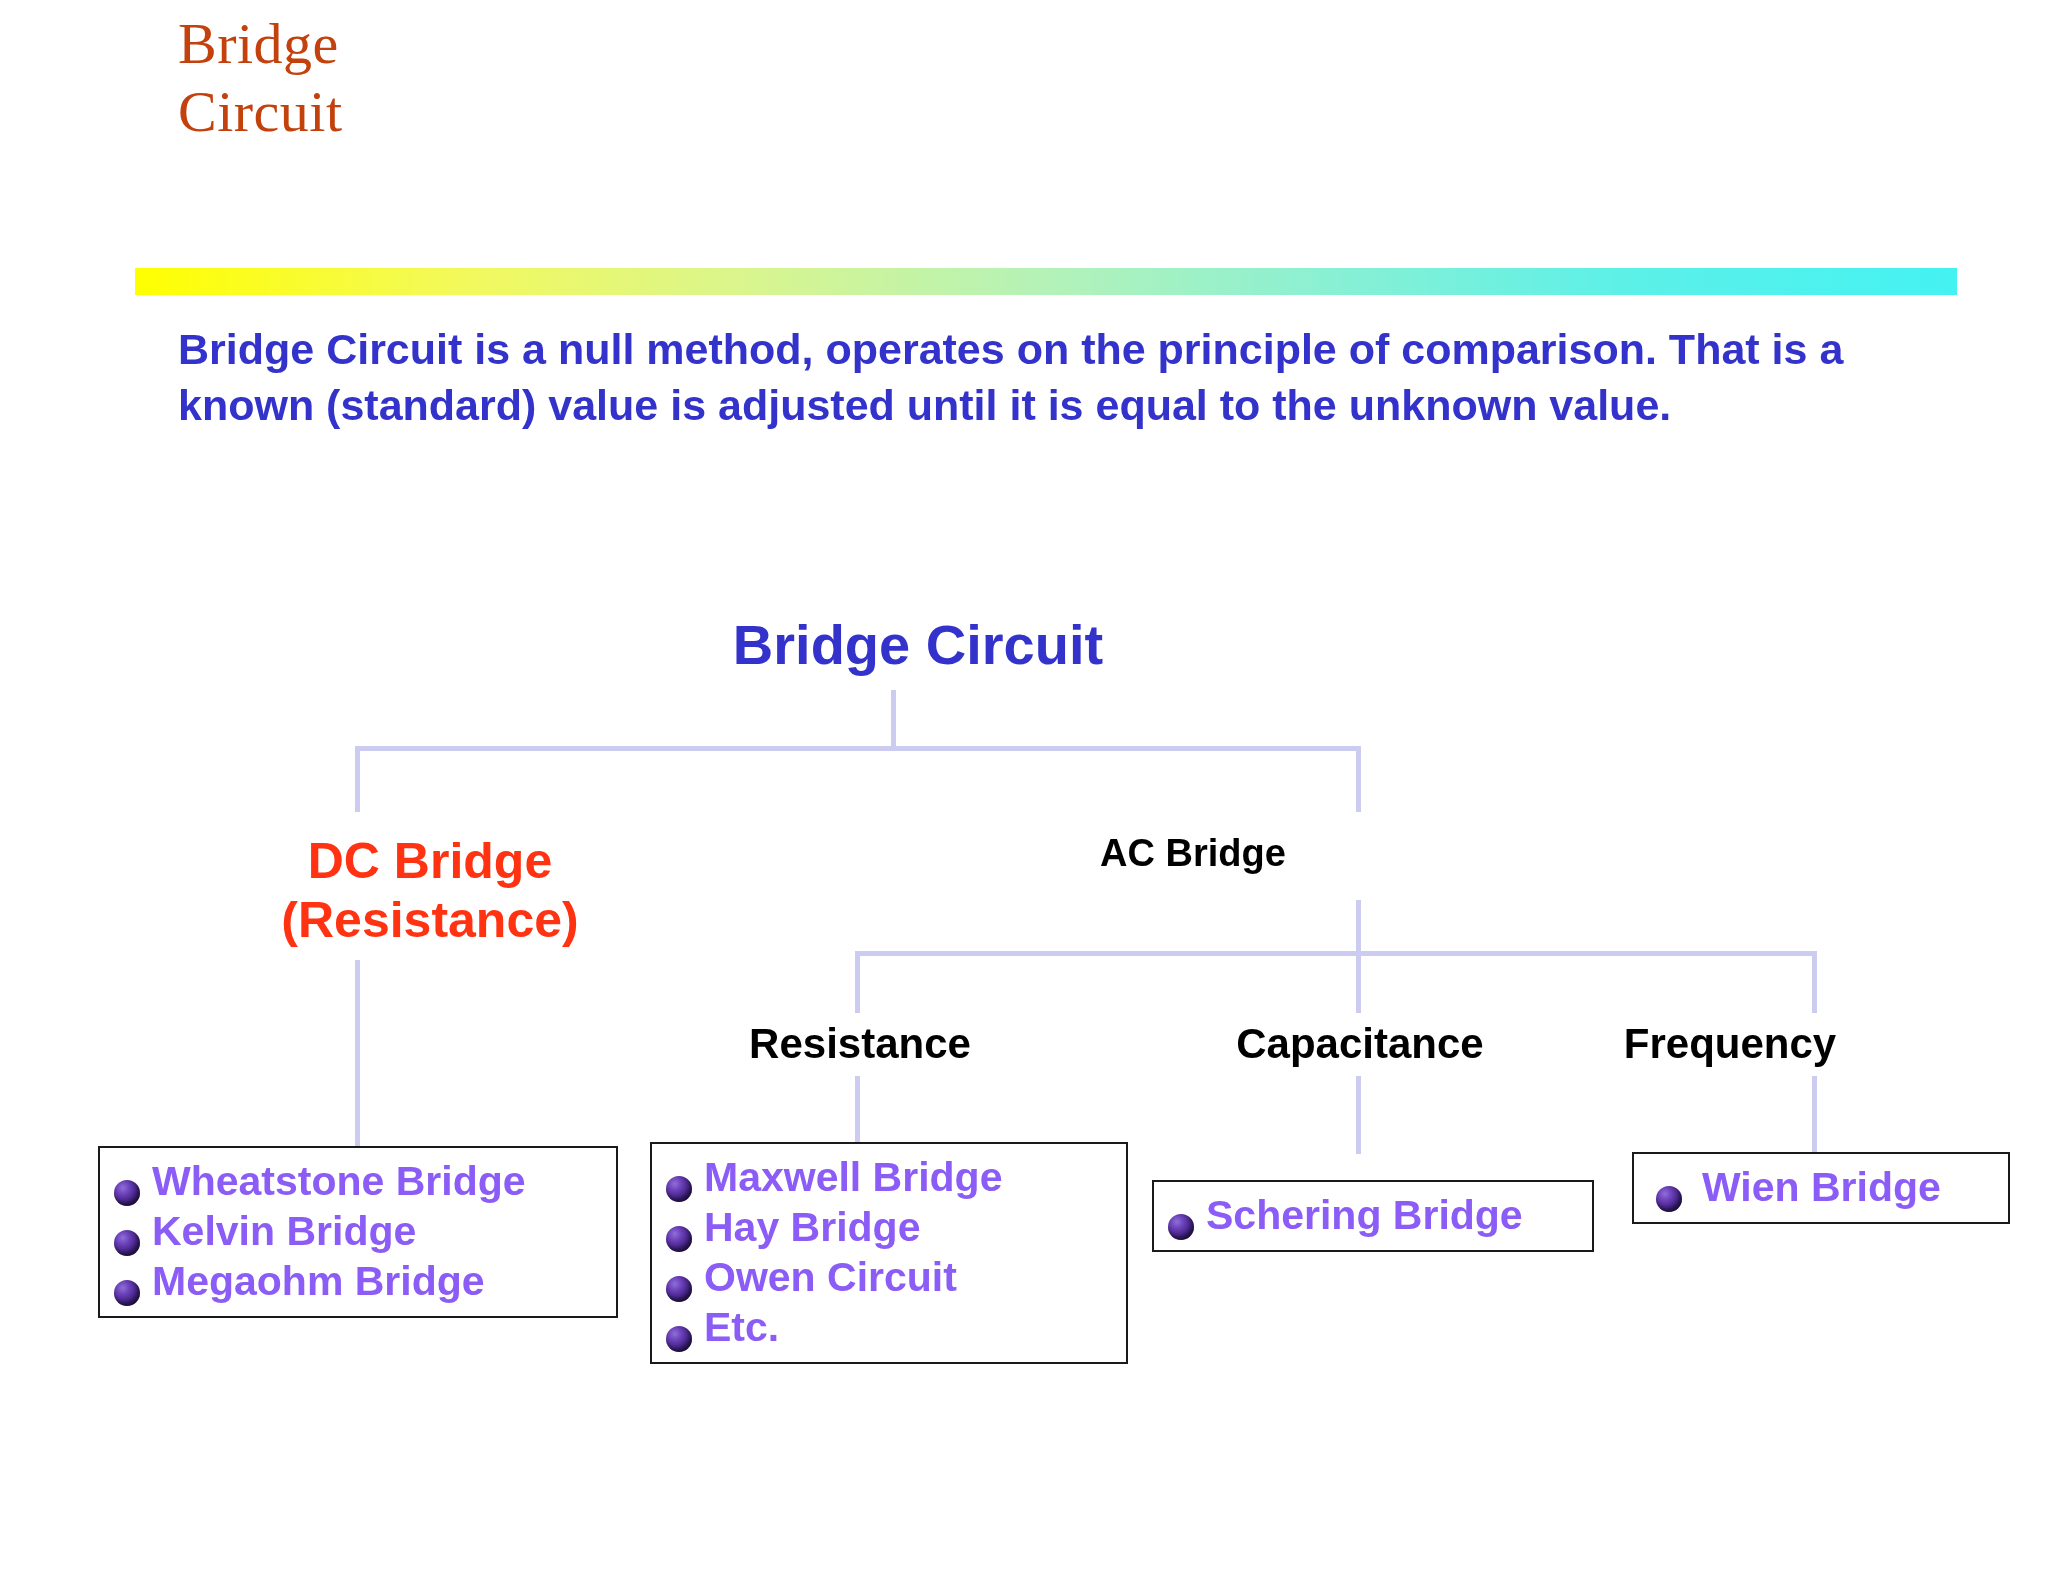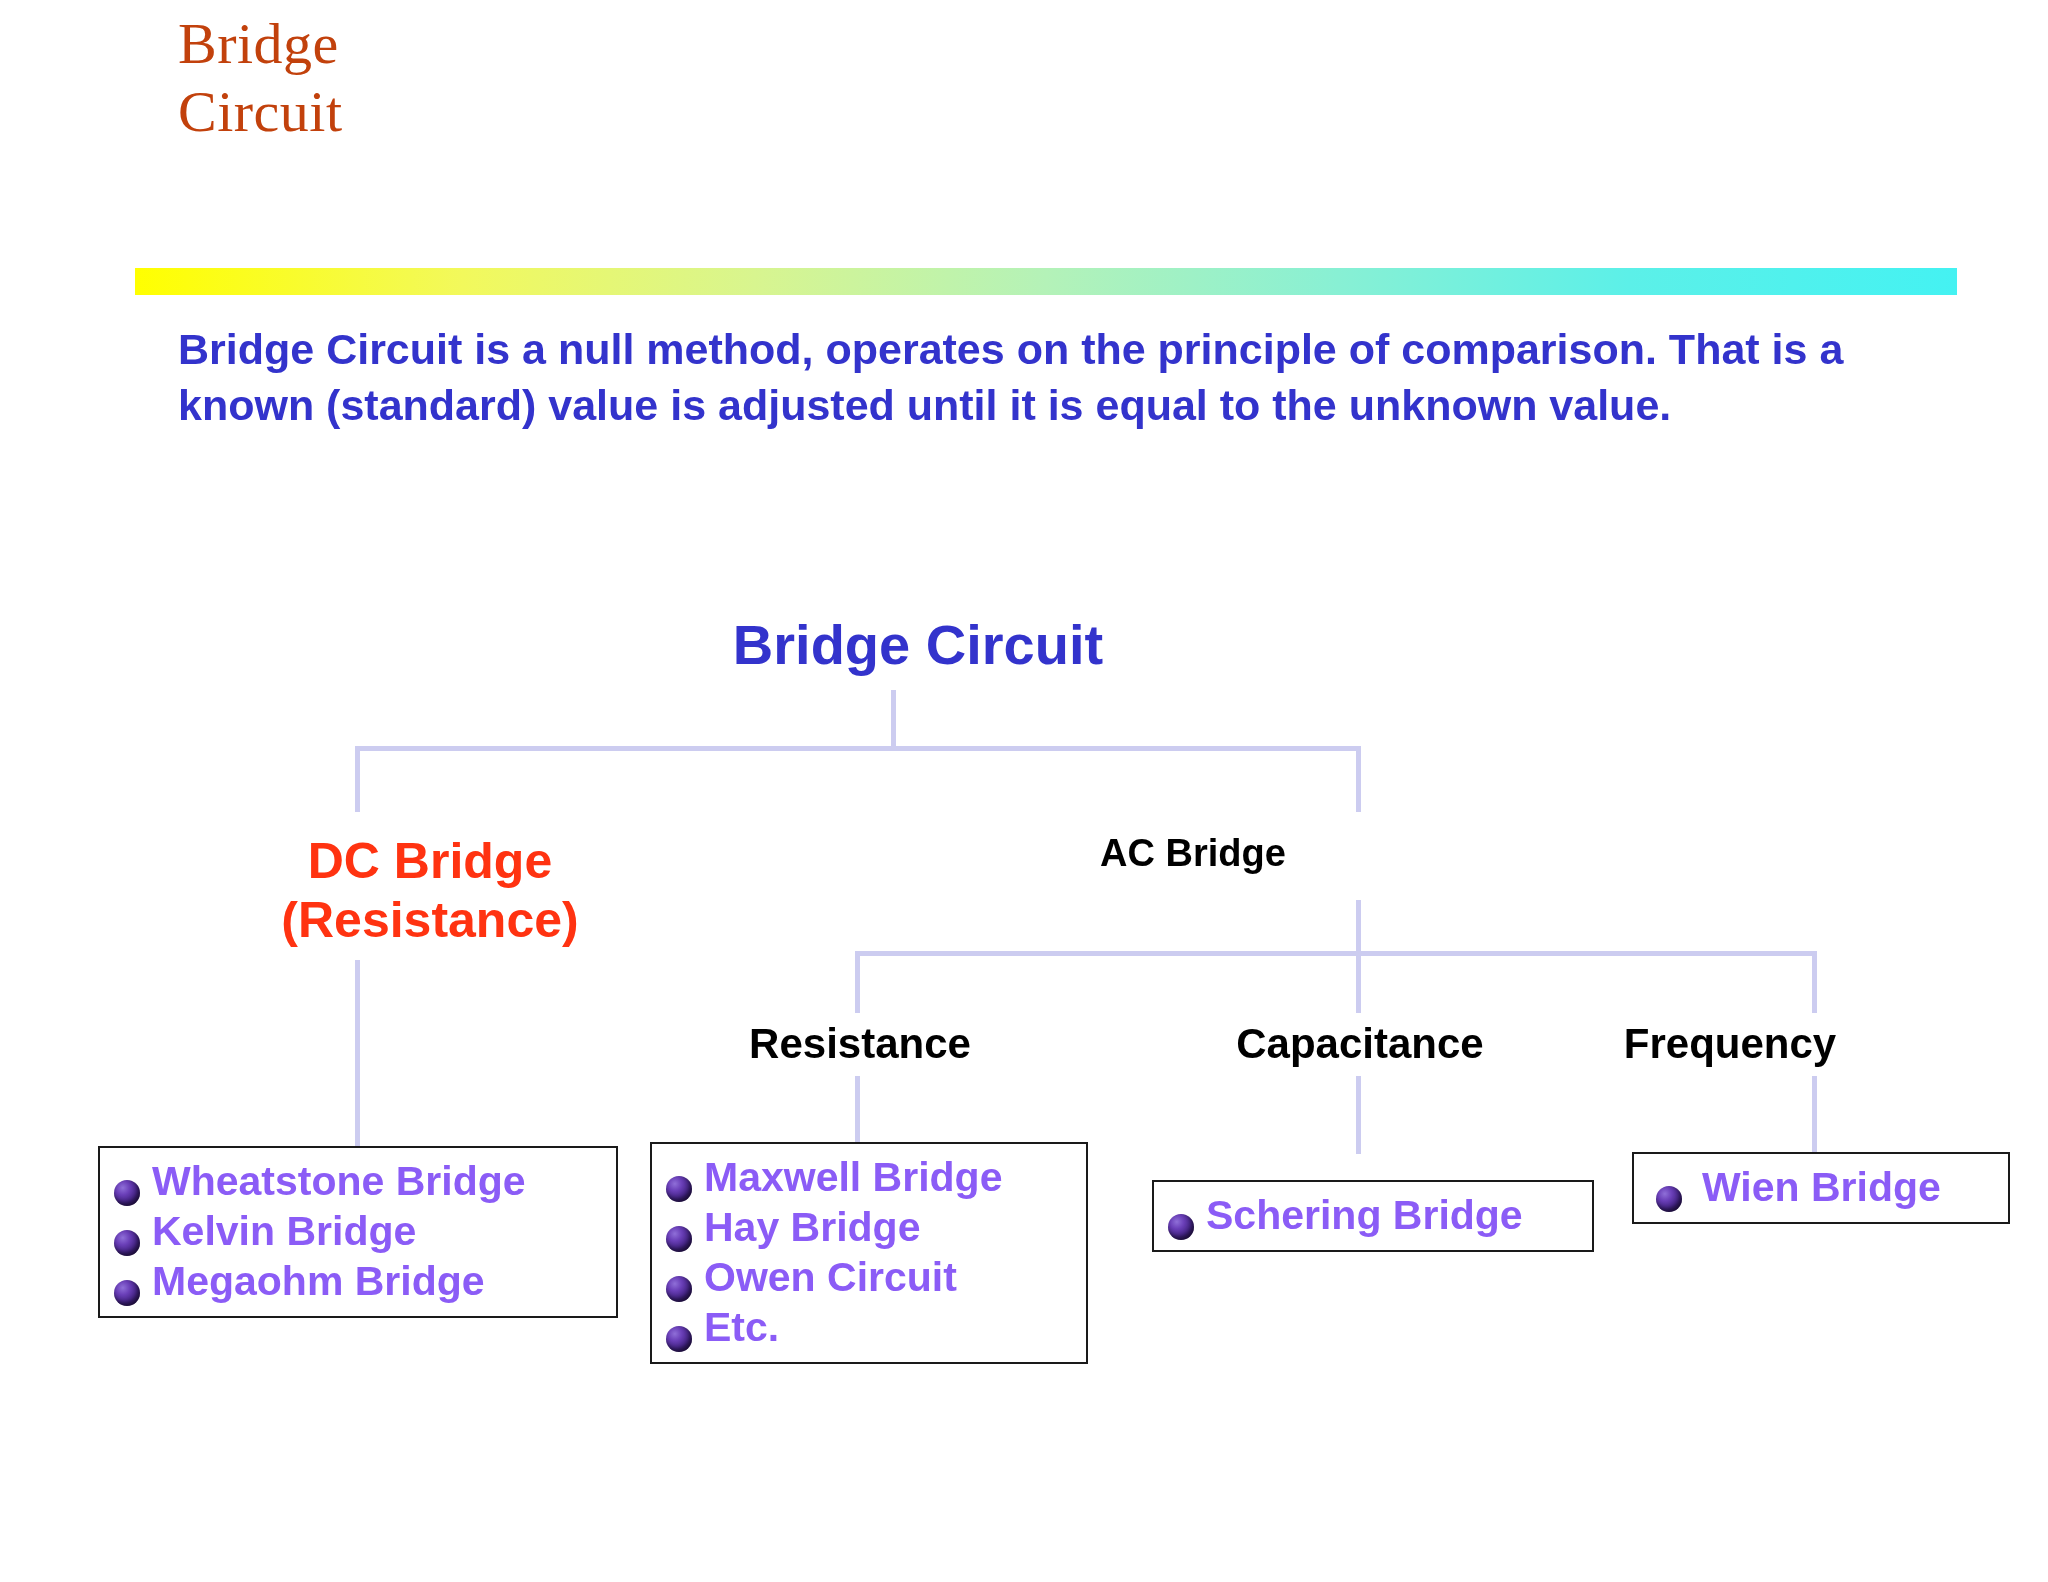--- a/index.html
+++ b/index.html
@@ -136,21 +136,21 @@
     flex: 0 0 auto;
     width: 26px;
     height: 26px;
     margin-right: 12px;
     border-radius: 50%;
     background:
       radial-gradient(circle at 34% 30%, #8f6fd8 0%, #6a3fb8 28%, #3d1f7a 62%, #241046 100%);
     box-shadow: inset -2px -3px 4px rgba(0,0,0,0.45);
   }
   #box-dc      { left: 98px;  top: 1146px; width: 520px; }
-  #box-ind     { left: 650px; top: 1142px; width: 438px; }
+  #box-ind     { left: 650px; top: 1142px; width: 478px; }
   #box-cap     { left: 1152px; top: 1152px; width: 442px; margin-top: 28px; }
   #box-freq    { left: 1632px; top: 1152px; width: 378px; }
   #box-cap .leaf-list li,
   #box-freq .leaf-list li { justify-content: flex-start; }
   #box-freq .bullet { margin-left: 8px; margin-right: 20px; }
 </style>
 </head>
 <body>
 
 <div id="slide">

